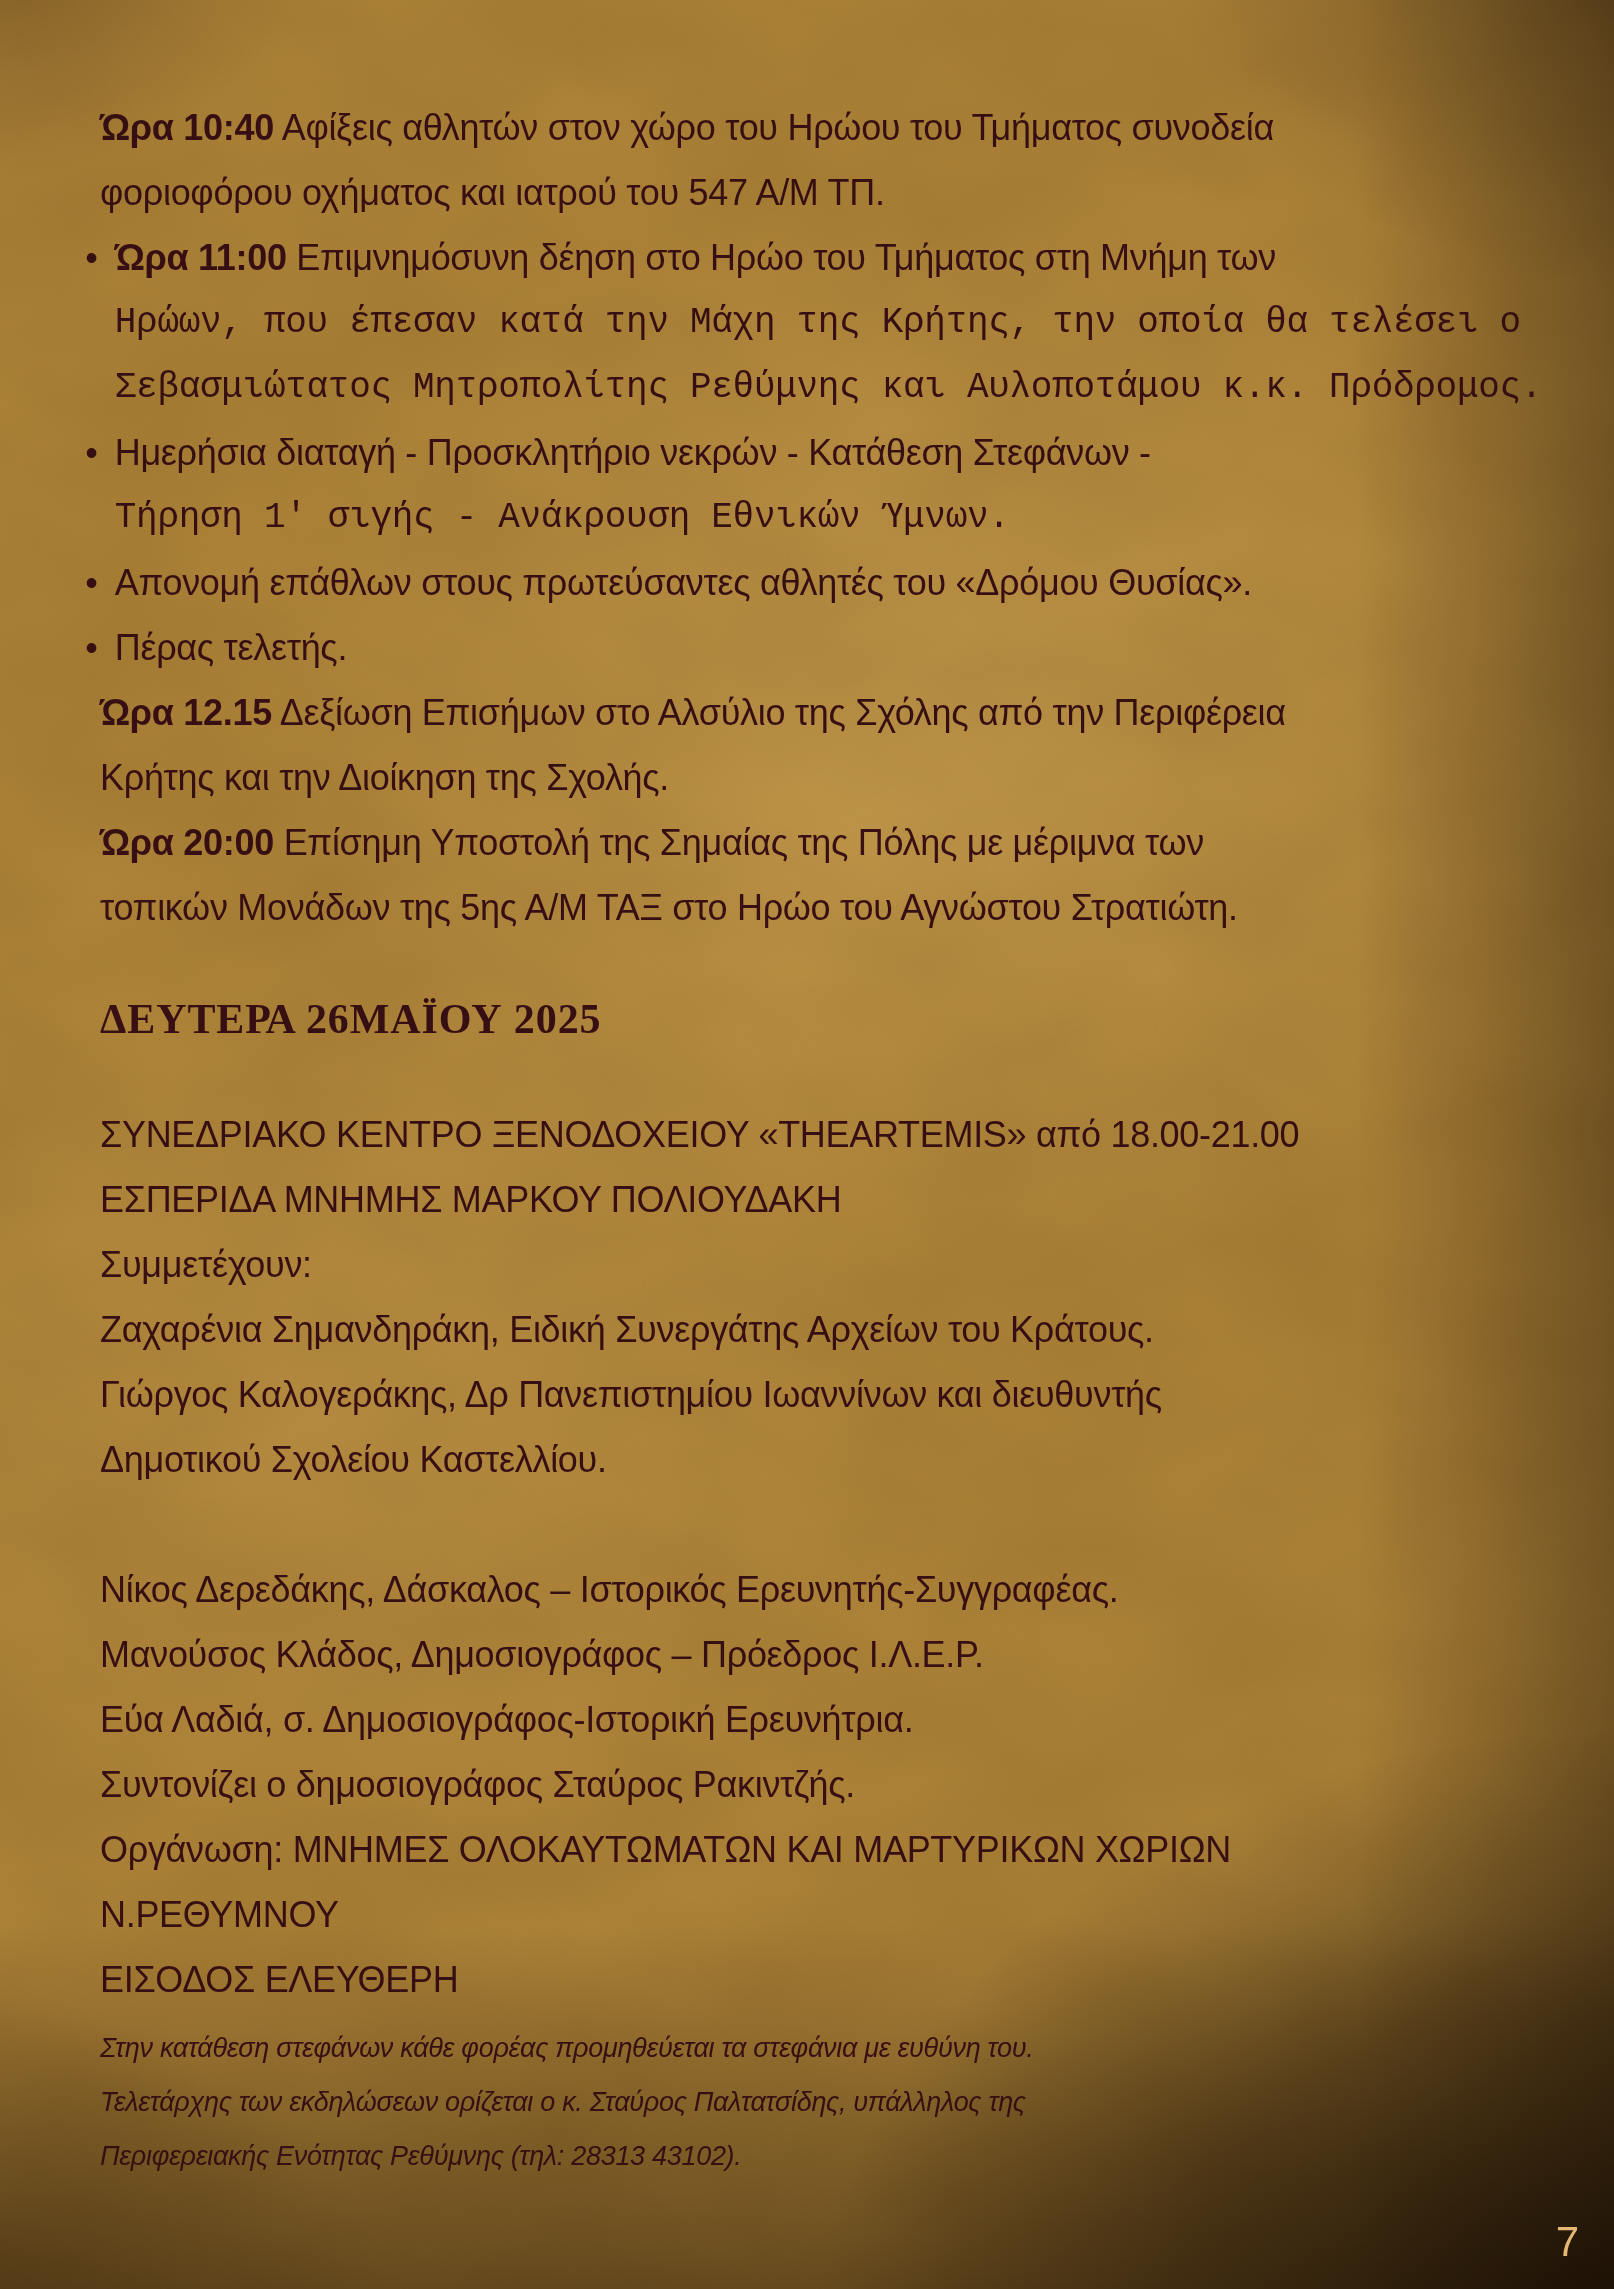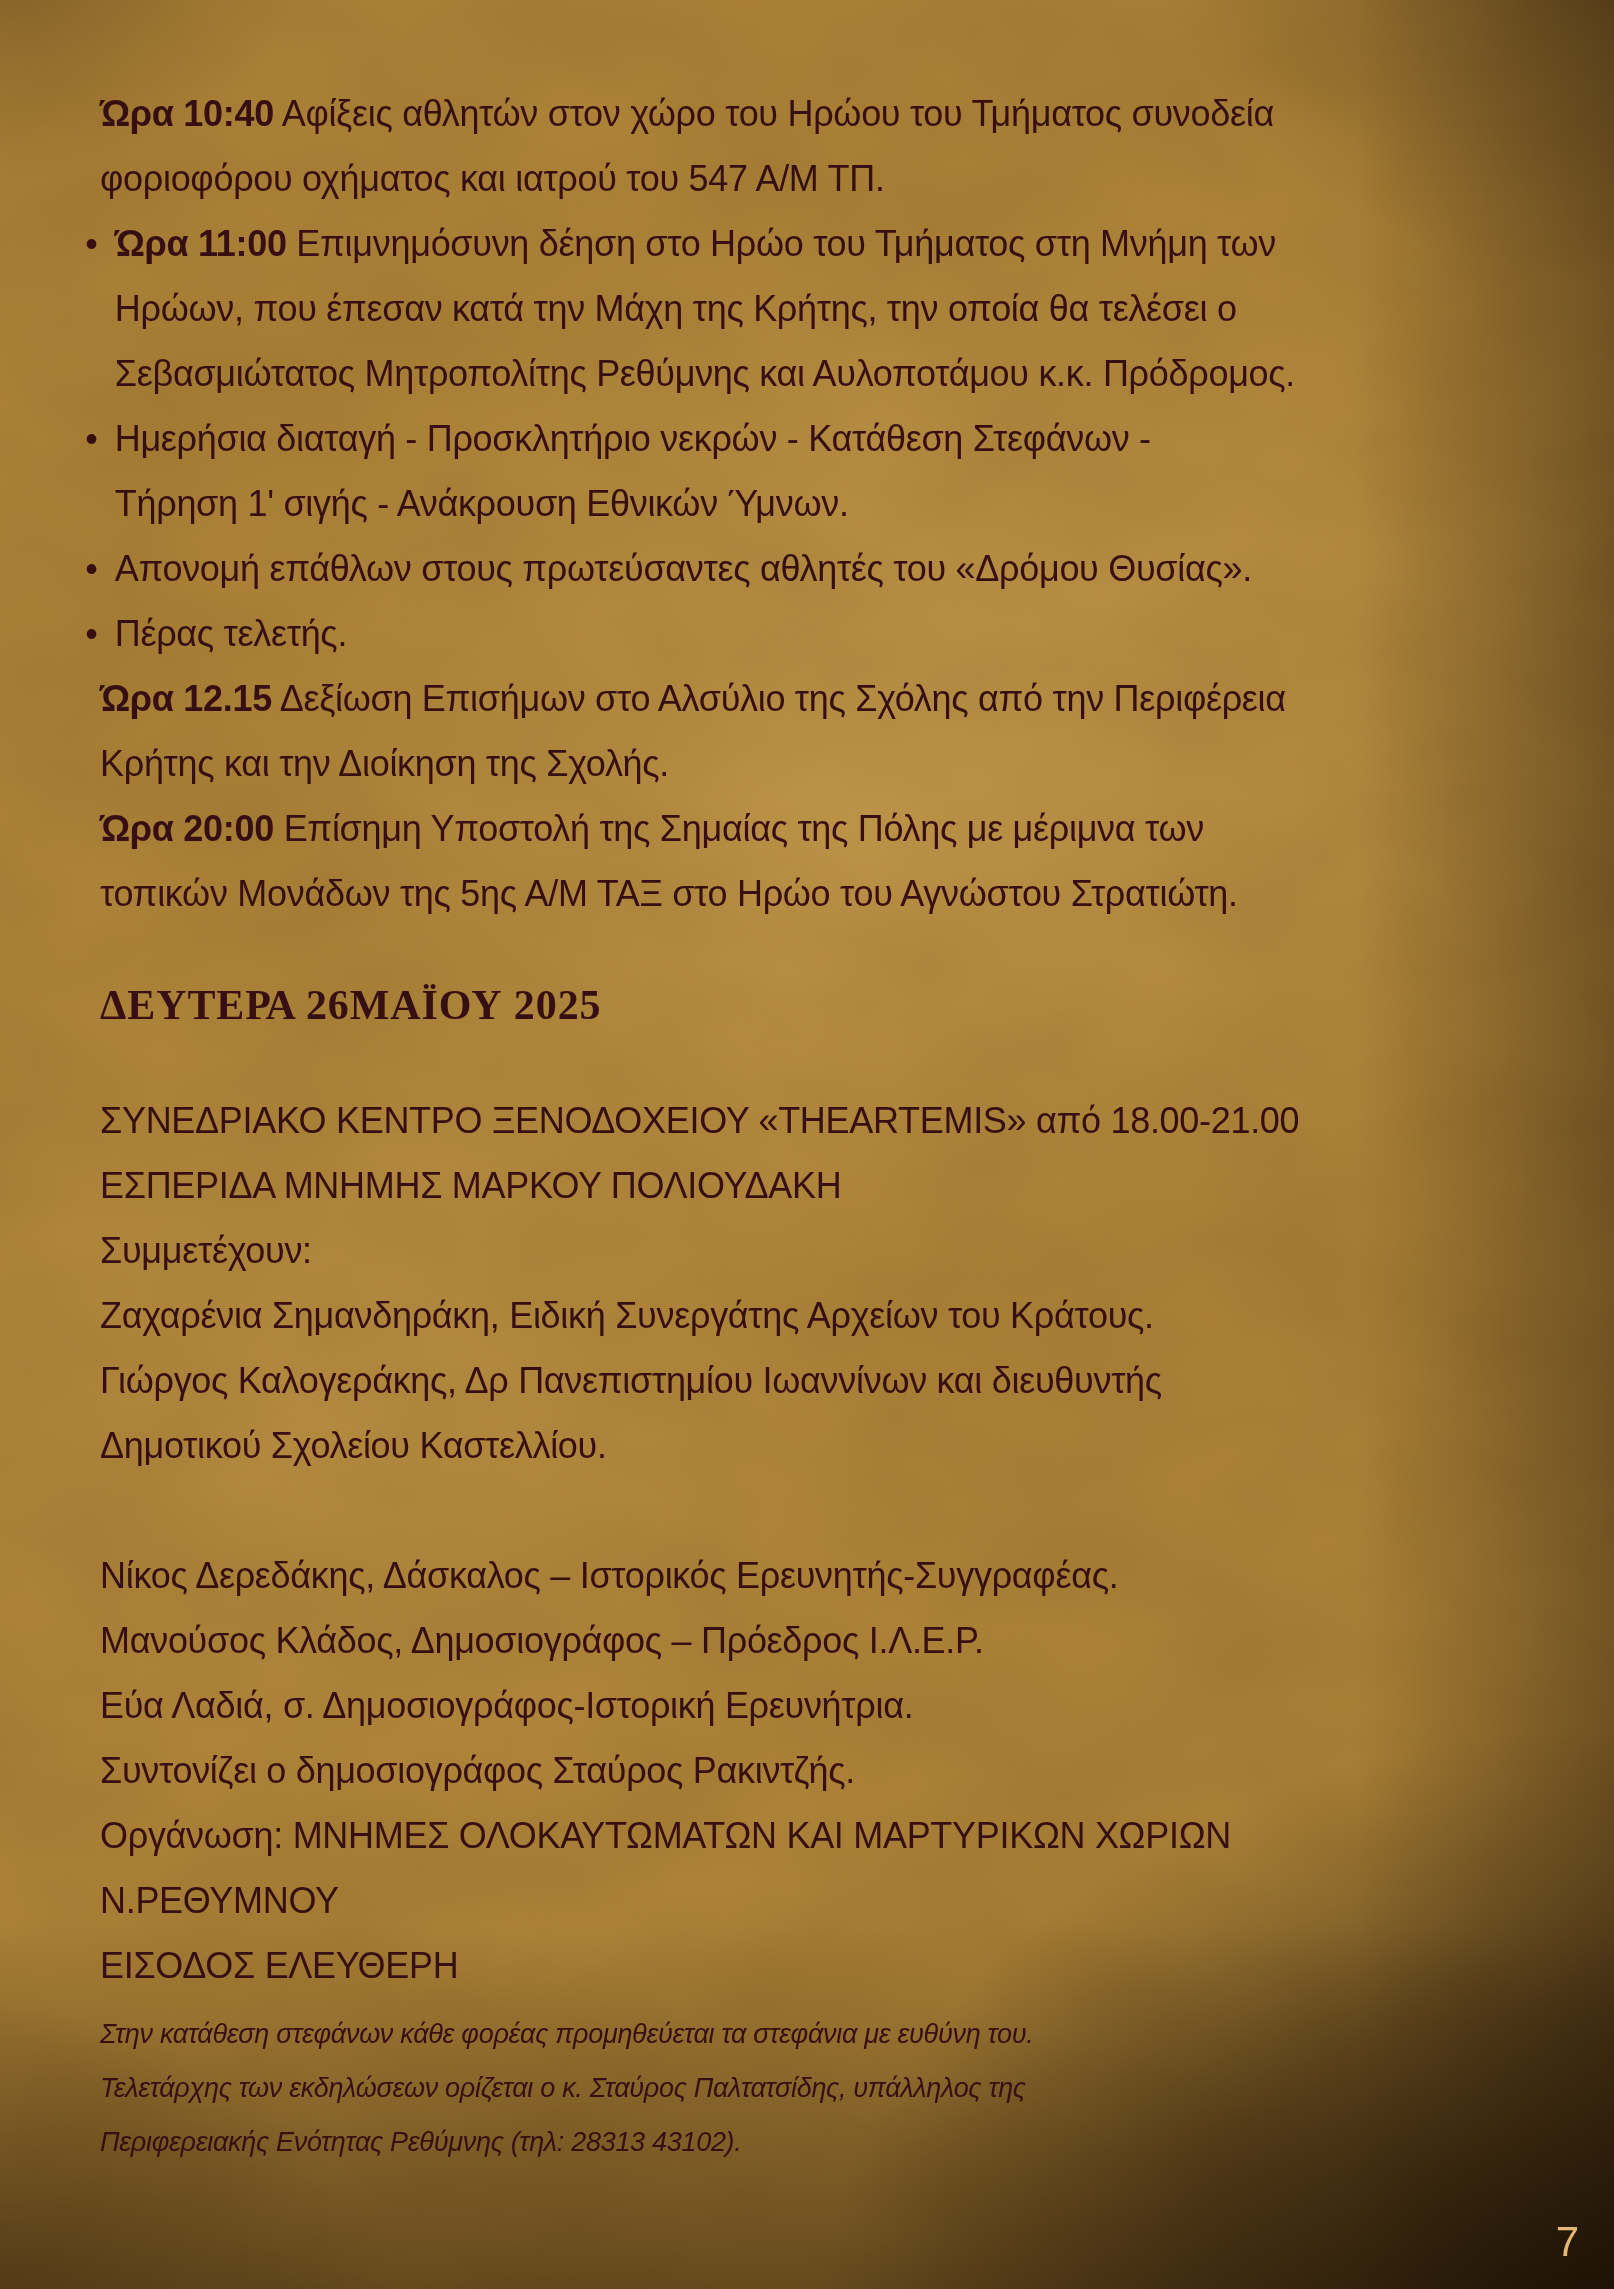--- a/index.html
+++ b/index.html
@@ -10,24 +10,24 @@
       radial-gradient(1292px 1015px at 100% 103%, rgba(20,10,2,0.88) 0%, rgba(20,10,2,0.45) 35%, rgba(20,10,2,0) 62%),
       linear-gradient(to top, rgba(35,20,5,0.50) 0%, rgba(35,20,5,0) 16%),
       linear-gradient(to left, rgba(40,24,8,0.42) 0%, rgba(40,24,8,0) 16%),
       radial-gradient(923px 646px at 103% -3%, rgba(45,28,10,0.50) 0%, rgba(45,28,10,0) 55%),
       radial-gradient(646px 461px at -3% -3%, rgba(60,38,14,0.40) 0%, rgba(60,38,14,0) 55%),
       radial-gradient(831px 646px at -3% 103%, rgba(50,30,10,0.35) 0%, rgba(50,30,10,0) 55%),
       radial-gradient(1200px 923px at 58% 32%, rgba(238,200,120,0.30) 0%, rgba(238,200,120,0) 60%),
       radial-gradient(923px 831px at 25% 60%, rgba(225,185,105,0.22) 0%, rgba(225,185,105,0) 60%),
       #b2883b;
   }
-  .content{position:absolute;left:100px;top:81px;right:37px;}
+  .content{position:absolute;left:100px;top:95px;right:37px;}
   .line{line-height:65px;height:65px;font-size:36px;letter-spacing:-0.3px;white-space:nowrap;}
   .line b{font-weight:bold;}
-  .line.indent{padding-left:14.8px;}
+  .line.indent{padding-left:14.8px;font-family:Liberation Mono, monospace;}
   .line.bullet{display:flex;margin-left:-14.8px;}
   .blt{width:29.5px;flex:0 0 29.5px;}
   .lt{flex:1;white-space:nowrap;}
   .heading{
     font-family:"Liberation Serif",serif;font-weight:bold;
     font-size:42px;line-height:74px;height:74px;margin:42px 0 46px 0;letter-spacing:0.9px;
   }
   .gap{height:65px;}
   .gap2{height:9.2px;}
   .notes .nline{font-style:italic;font-size:27px;line-height:54px;height:54px;white-space:nowrap;letter-spacing:-0.3px;}

